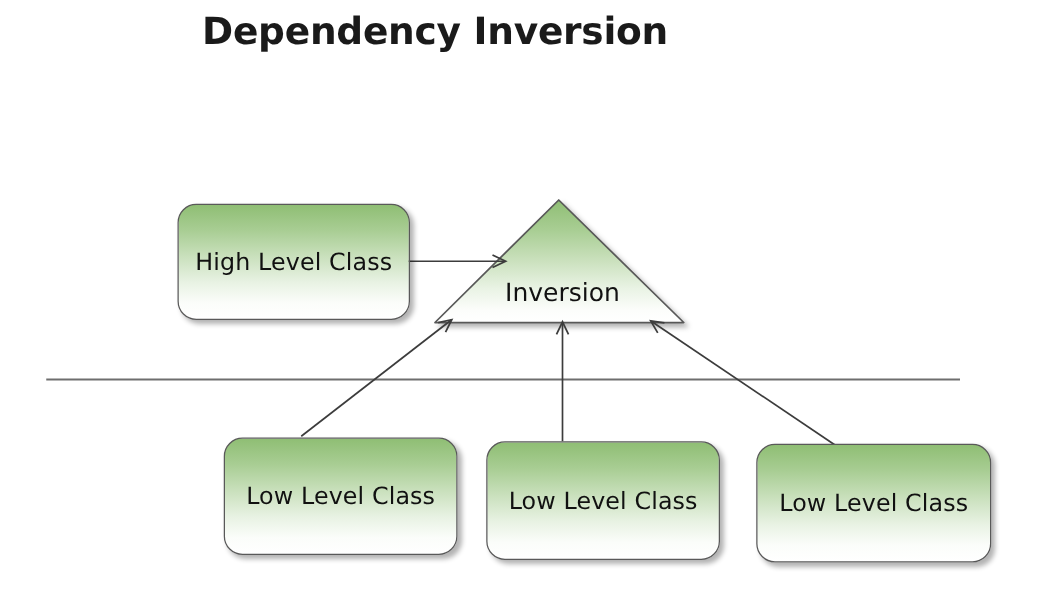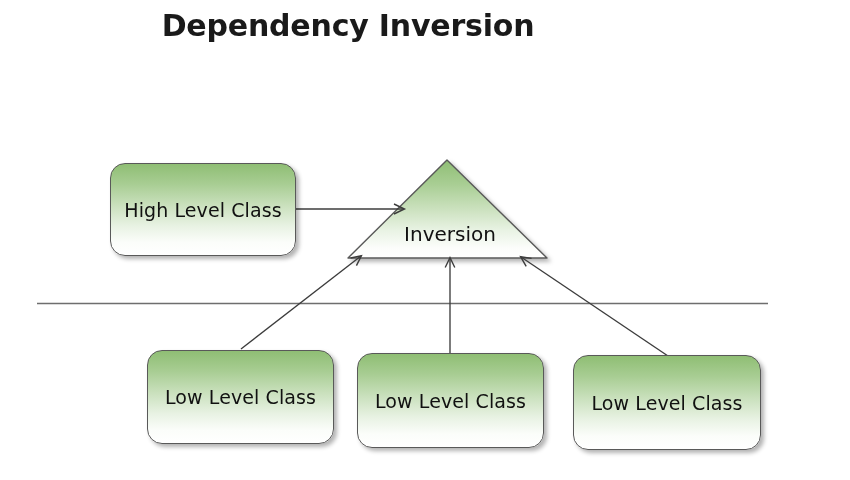--- a/index.html
+++ b/index.html
@@ -52,20 +52,21 @@
                 #8fbe74 0%,
                 #a8cd93 22%,
                 #c9e0bc 45%,
                 #e8f2e3 68%,
                 #fbfdfa 86%,
                 #ffffff 100%);
     box-shadow: 3px 3px 4px rgba(0,0,0,0.30);
     display: flex;
     align-items: center;
     justify-content: center;
+    margin-left: 32px;
   }
   .class-box .box-label {
     font-family: "DejaVu Sans", sans-serif;
     font-size: 19px;
     color: #111111;
     white-space: nowrap;
     letter-spacing: 0.1px;
   }
 
   #box-high-level  { left: 110px; top: 163px; width: 186px; height: 93px; }

